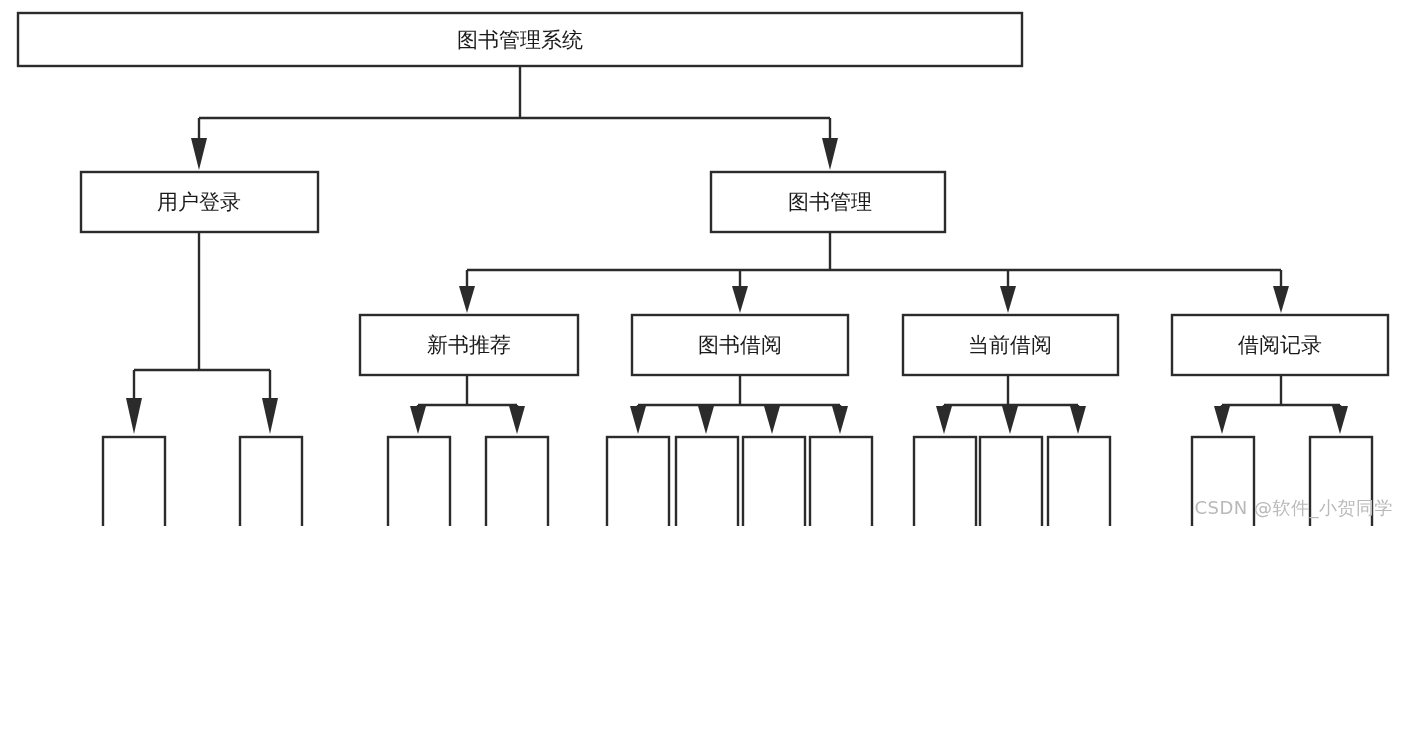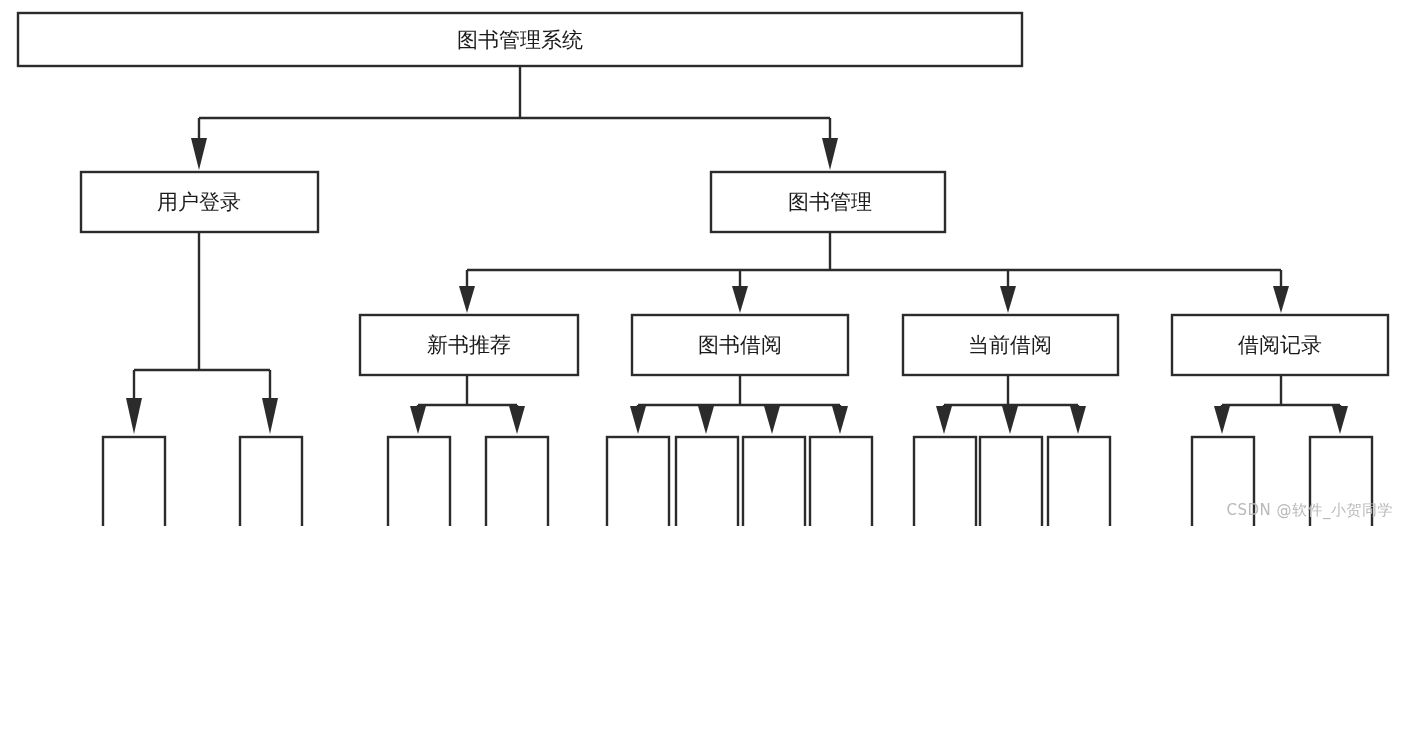--- a/index.html
+++ b/index.html
@@ -60,21 +60,21 @@
     justify-content: center;
     text-align: center;
     white-space: nowrap;
     pointer-events: none;
   }
   .watermark {
     position: absolute;
     right: 12px;
     bottom: 6px;
     font-family: "DejaVu Sans", "Liberation Sans", sans-serif;
-    font-size: 15px;
+    font-size: 18px;
     color: #b9b9b9;
     letter-spacing: 0.5px;
     white-space: nowrap;
     margin-left: 24px;
   }
 </style>
 </head>
 <body>
 
 <div id="canvas">

